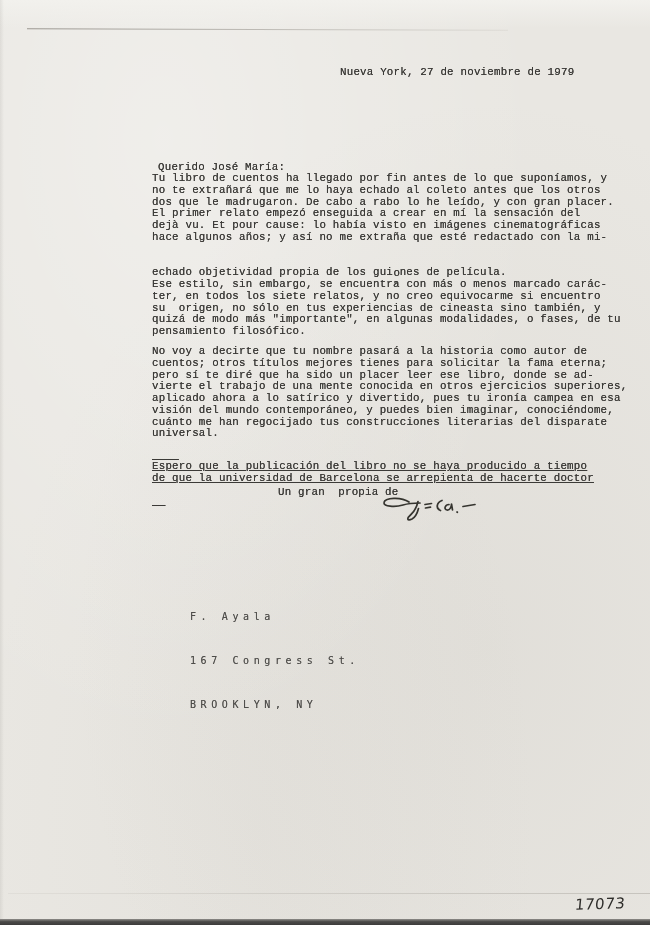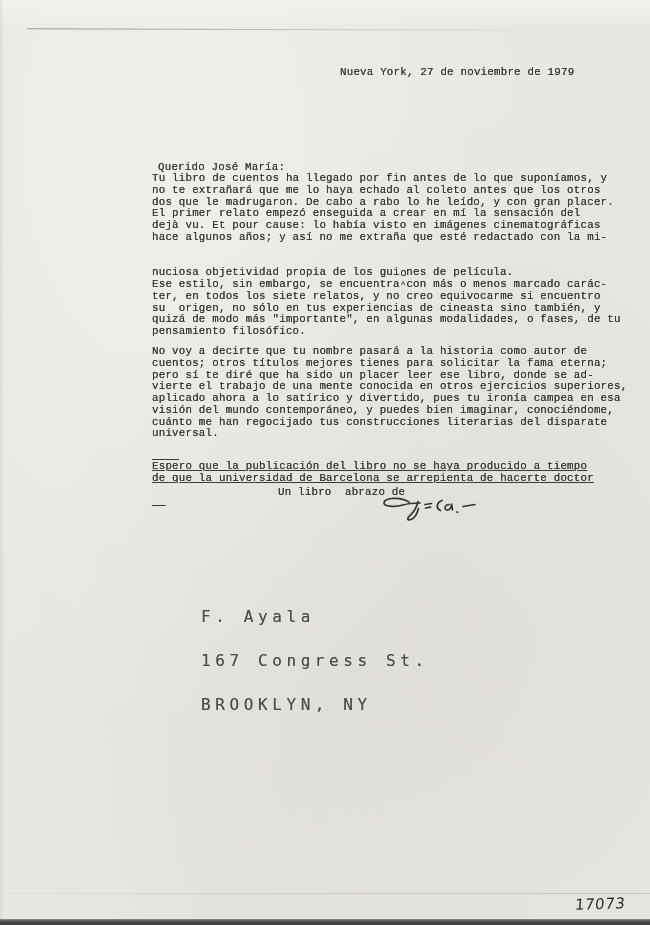--- a/index.html
+++ b/index.html
@@ -42,23 +42,23 @@
     line-height:11.7px;
     white-space:pre;
     letter-spacing:0.02em;
     text-shadow:0 0 0.6px rgba(46,45,42,0.85);
   }
   .line { height:11.7px; white-space:pre; }
   .ins-slot { display:inline-block; width:6.6px; position:relative; vertical-align:baseline; }
   .ins-char { position:absolute; left:0.5px; top:-7px; }
   .ins-mark { position:absolute; left:1px; top:4px; font-size:8px; color:#4a4946; }
   .address {
-    position:absolute; left:201px; top:581px;
+    position:absolute; left:190px; top:581px;
     font-family:"DejaVu Sans Mono","Liberation Mono",monospace;
-    font-size:16px; line-height:14.6px;
+    font-size:10px; line-height:14.6px;
     letter-spacing:4.6px;
     color:#4e4d4a;
     text-shadow:0 0 0.5px rgba(70,69,66,0.6);
     white-space:pre;
   }
   .signature { position:absolute; left:379px; top:493px; }
   .artifact {
     position:absolute; left:575px; top:895px;
     font-family:"DejaVu Sans",sans-serif;
     font-size:15px; color:#2f2e2b;
@@ -74,36 +74,36 @@
   <div class="top-light"></div>
   <div class="left-edge"></div>
   <div class="top-crease"></div>
 
   <div class="tw" style="left:340px; top:67px;">Nueva York, 27 de noviembre de 1979</div>
 
   <div class="tw" style="left:158px; top:126px;margin-top:36px;">Querido José María:</div>
 
   <div class="tw" style="left:152px; top:150px;">
     <div><div class="line">Tu libro de cuentos ha llegado por fin antes de lo que suponíamos, y</div><div class="line">no te extrañará que me lo haya echado al coleto antes que los otros</div><div class="line">dos que le madrugaron. De cabo a rabo lo he leído, y con gran placer.</div><div class="line">El primer relato empezó enseguida a crear en mí la sensación del</div><div class="line">dejà vu. Et pour cause: lo había visto en imágenes cinematográficas</div><div class="line">hace algunos años; y así no me extraña que esté redactado con la mi-</div></div>
-    <div class="line"><span>nuciosa objetividad propia de los gui</span><span class="ins-slot"><span class="ins-char">o</span><span class="ins-mark">^</span></span><span>nes de película.</span></div>
+    <div class="line"><span>echado objetividad propia de los gui</span><span class="ins-slot"><span class="ins-char">o</span><span class="ins-mark">^</span></span><span>nes de película.</span></div>
   </div>
 
   <div class="tw" style="left:152px; top:256px;">
     <div><div class="line">Ese estilo, sin embargo, se encuentra con más o menos marcado carác-</div><div class="line">ter, en todos los siete relatos, y no creo equivocarme si encuentro</div><div class="line">su  origen, no sólo en tus experiencias de cineasta sino también, y</div><div class="line">quizá de modo más "importante", en algunas modalidades, o fases, de tu</div><div class="line">pensamiento filosófico.</div></div>
   </div>
 
   <div class="tw" style="left:152px; top:323px;">
     <div><div class="line">No voy a decirte que tu nombre pasará a la historia como autor de</div><div class="line">cuentos; otros títulos mejores tienes para solicitar la fama eterna;</div><div class="line">pero sí te diré que ha sido un placer leer ese libro, donde se ad-</div><div class="line">vierte el trabajo de una mente conocida en otros ejercicios superiores,</div><div class="line">aplicado ahora a lo satírico y divertido, pues tu ironía campea en esa</div><div class="line">visión del mundo contemporáneo, y puedes bien imaginar, conociéndome,</div><div class="line">cuánto me han regocijado tus construcciones literarias del disparate</div><div class="line">universal.</div></div>
   </div>
 
   <div class="tw" style="left:152px; top:438px;text-decoration:underline;">
     <div><div class="line">Espero que la publicación del libro no se haya producido a tiempo</div><div class="line">de que la universidad de Barcelona se arrepienta de hacerte doctor</div></div>
   </div>
 
-  <div class="tw" style="left:278px; top:487px;">Un libro  abrazo de</div>
+  <div class="tw" style="left:278px; top:487px;">Un gran  propia de</div>
 
   <div class="signature">
     <svg width="100" height="34" viewBox="0 0 100 34">
       <g fill="none" stroke="#35342f" stroke-width="1.7" stroke-linecap="round" stroke-linejoin="round">
         <path d="M 30 9 C 22 3.5, 6 4.5, 5 9.5 C 4 13.5, 16 14.5, 24 12 C 29 10.5, 35 10, 41 10"></path>
         <path d="M 39 8.5 C 38 13, 35.5 18.5, 31.5 22 C 27.5 25.5, 28 28.5, 33 26 C 36.5 24, 38.5 19.5, 39.5 15.5"></path>
         <path d="M 46 11.5 L 52.5 10.5"></path>
         <path d="M 46.5 15 L 51.5 14.2"></path>
         <path d="M 63 7.5 C 57.5 9.5, 56.5 15.5, 61.5 17.5"></path>
         <path d="M 70 11.5 C 66 11.5, 64.5 16.5, 68 17 C 71 17.4, 72.5 13.5, 72.5 11 L 73.5 16.8"></path>

